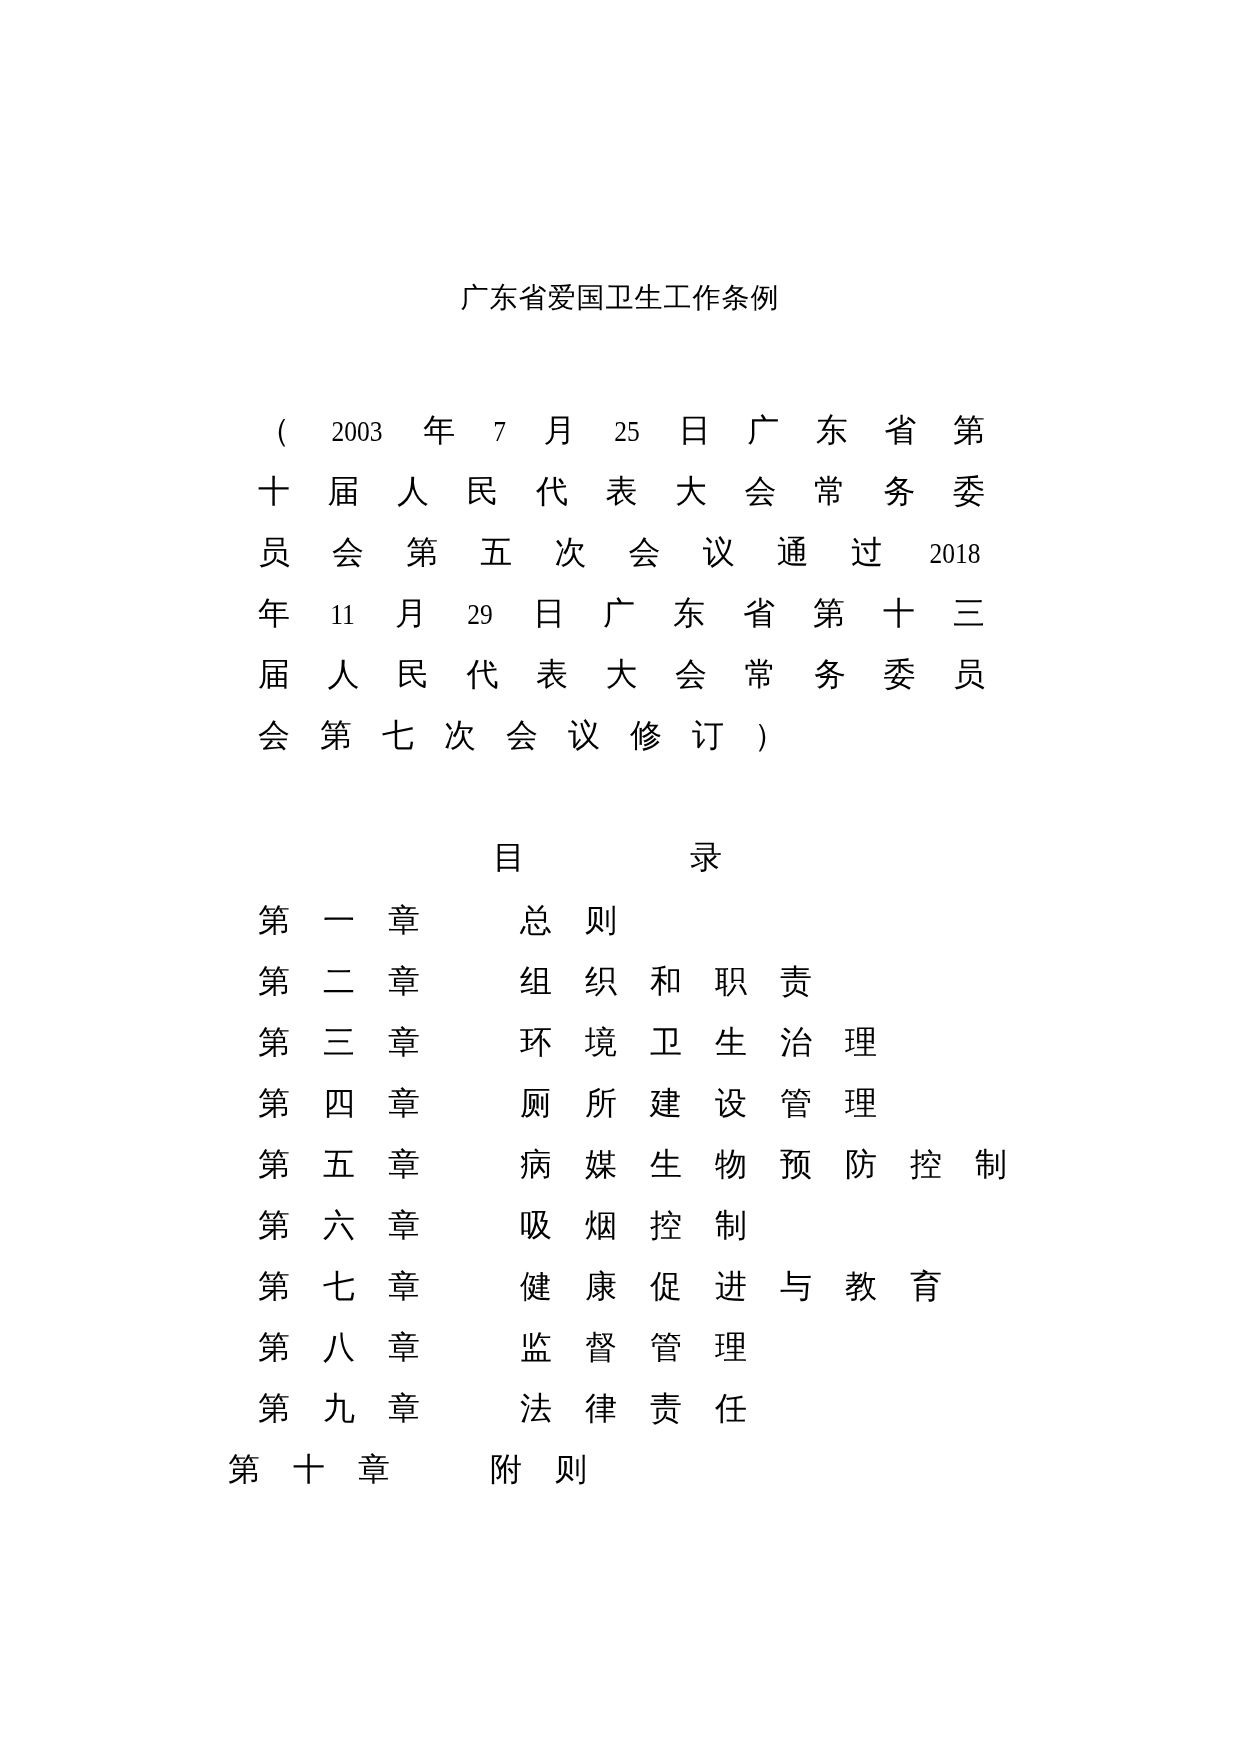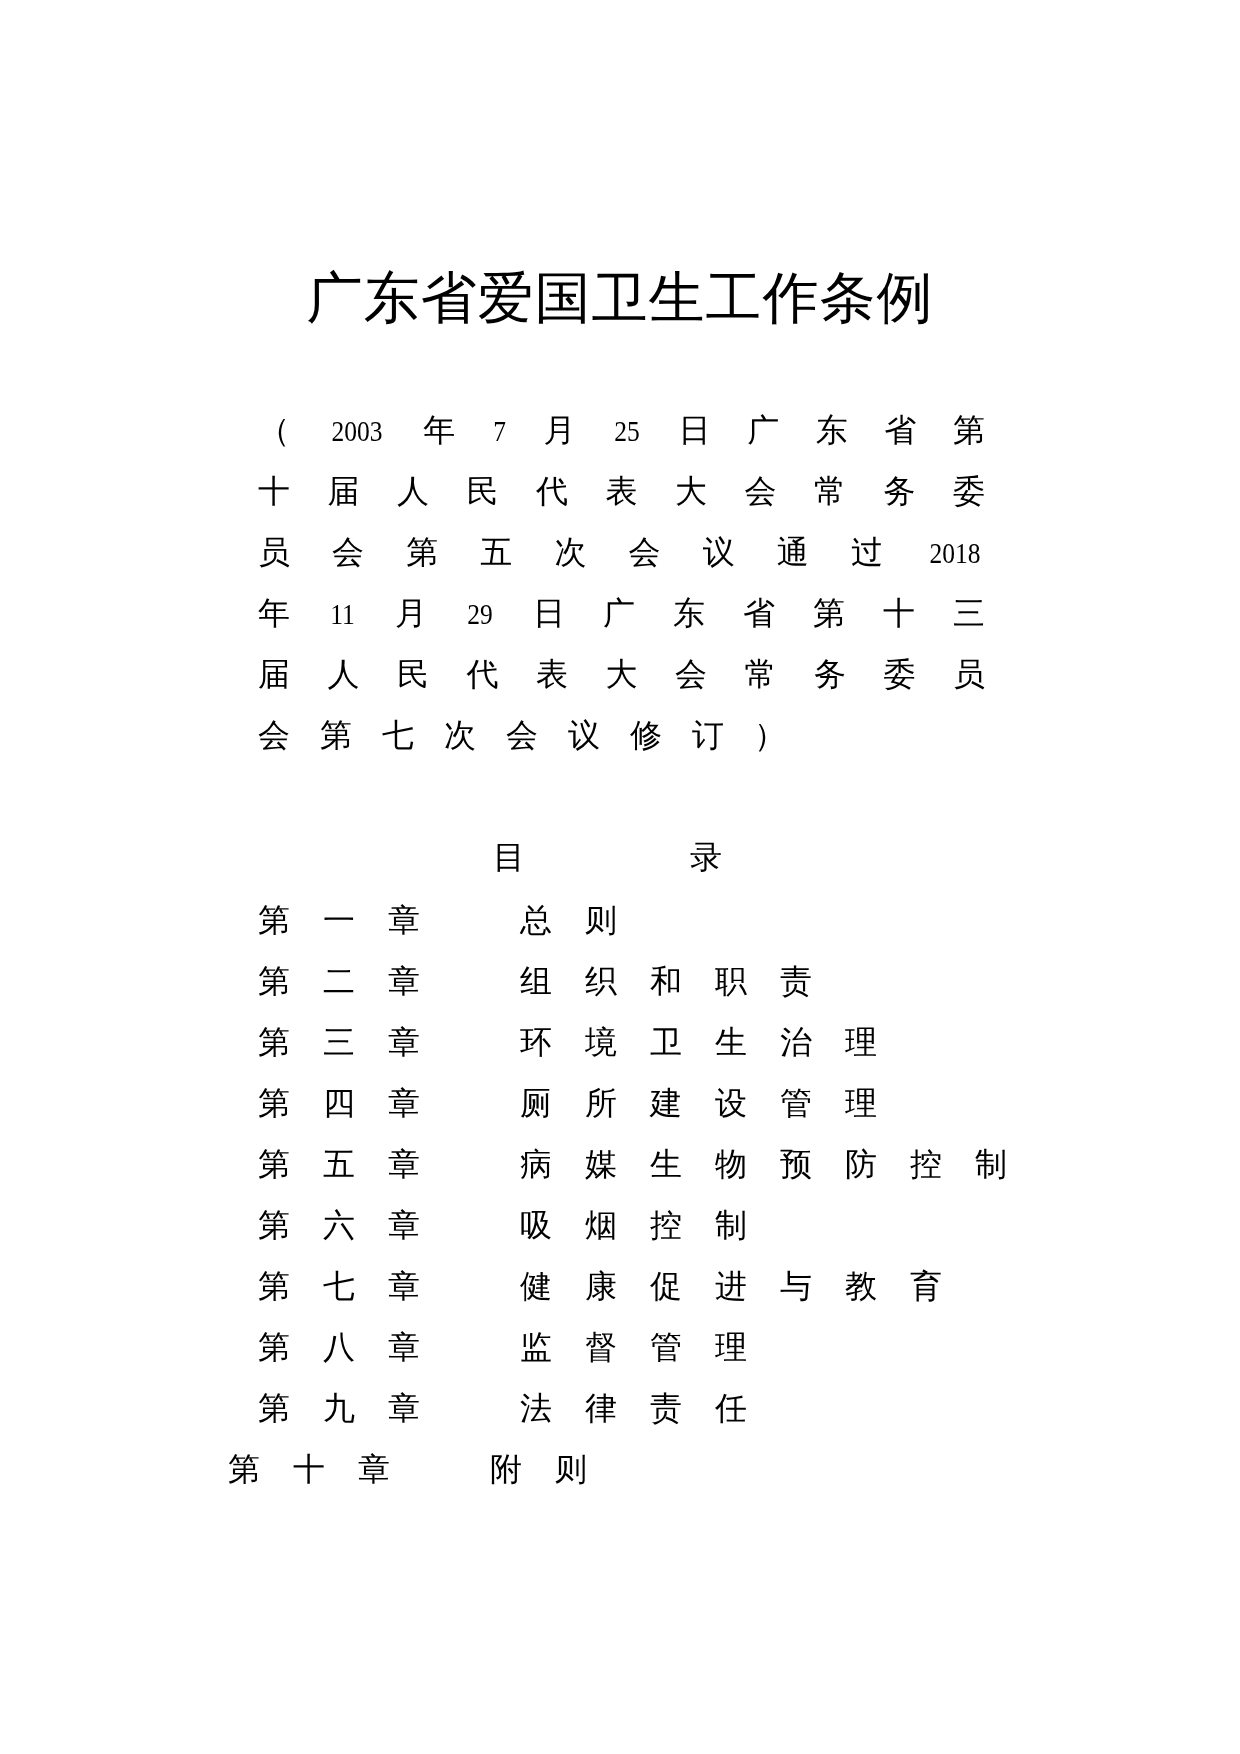--- a/index.html
+++ b/index.html
@@ -1,20 +1,20 @@
 <!DOCTYPE html>
 <html><head>
 <meta charset="utf-8">
 <style>
   html, body { margin: 0; padding: 0; background: #ffffff; }
   body { width: 1240px; height: 1754px; position: relative; overflow: hidden; color: #000; }
   .title {
     position: absolute; left: 0; width: 1240px; top: 268px;
     text-align: center; font-family: "DejaVu Serif", "Liberation Serif", serif;
-    font-size: 56px; line-height: 60px; letter-spacing: 1px;
+    font-size: 28px; line-height: 60px; letter-spacing: 1px;
   }
   .para { position: absolute; left: 258px; width: 727px; top: 400px; }
   .line {
     height: 61px; display: flex; justify-content: space-between; align-items: center;
     font-family: "DejaVu Sans", "Liberation Sans", sans-serif; font-size: 32px;
   }
   .line.last { justify-content: flex-start; gap: 30px; }
   .num { font-family: "Liberation Serif", "DejaVu Serif", serif; font-size: 30px; transform: scaleX(0.85); display: inline-block; }
   .toc-title {
     position: absolute; top: 826px; left: 0; width: 1240px; height: 60px;

